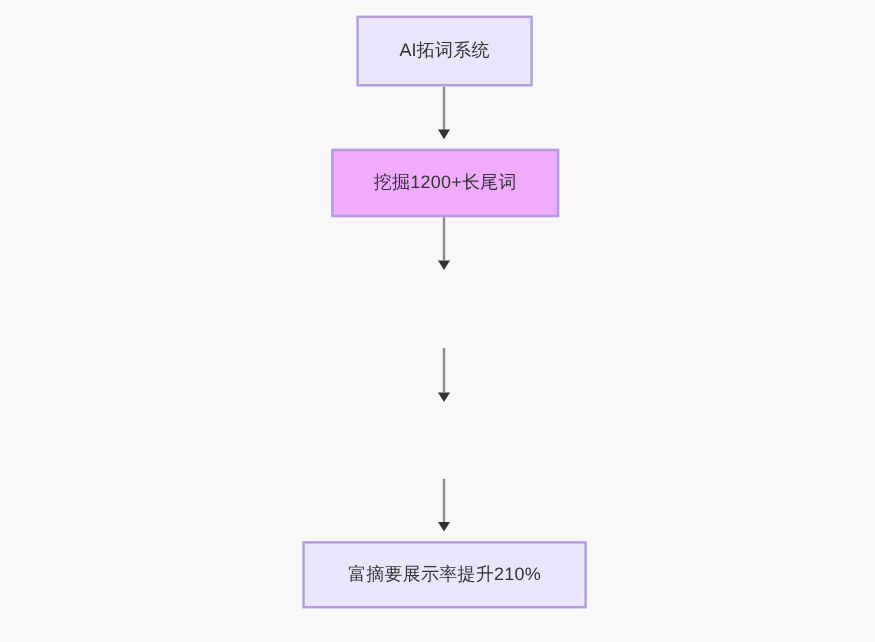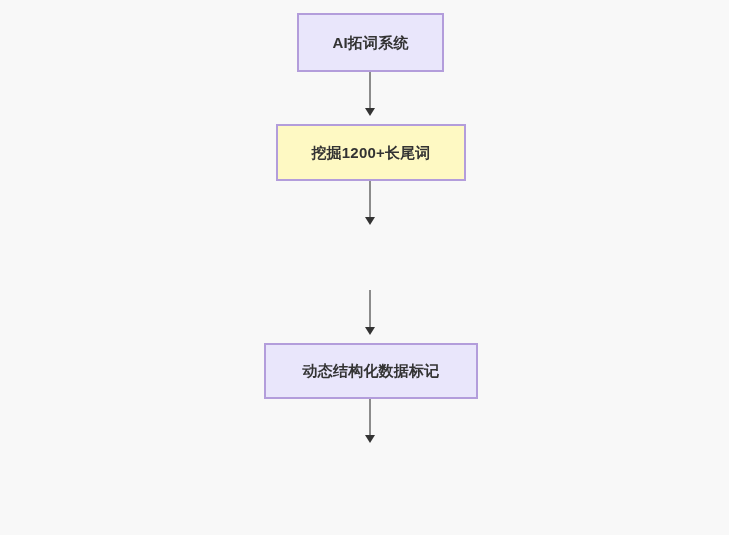--- a/index.html
+++ b/index.html
@@ -11,21 +11,20 @@
     width: 729px;
     height: 535px;
     background: #f8f8f8;
     font-family: "Liberation Sans", "DejaVu Sans", sans-serif;
     overflow: hidden;
   }
   #flowchart-canvas {
     position: relative;
     width: 729px;
     height: 387px;
-    font-weight: bold;
   }
   .flow-node {
     position: absolute;
     box-sizing: border-box;
     background: #e9e6fb;
     border: 2px solid #b39ddb;
     color: #333333;
     font-size: 15px;
     line-height: 1.2;
     letter-spacing: 0.2px;
@@ -62,19 +61,19 @@
   <div class="flow-arrowhead" style="left: 365px; top: 217px; border-top-color: rgb(51, 51, 51);"></div>
 
   <div class="flow-connector" style="left: 369px; top: 290px; height: 37px; background: rgb(140, 140, 140);"></div>
   <div class="flow-arrowhead" style="left: 365px; top: 327px; border-top-color: rgb(51, 51, 51);"></div>
 
   <div class="flow-connector" style="left: 369px; top: 399px; height: 36px; background: rgb(140, 140, 140);"></div>
   <div class="flow-arrowhead" style="left: 365px; top: 435px; border-top-color: rgb(51, 51, 51);"></div>
 
   <div class="flow-node" style="left: 297px; top: 13px; width: 147px; height: 59px; background: rgb(233, 230, 251); border-color: rgb(179, 157, 219); color: rgb(51, 51, 51);">AI拓词系统</div>
 
-  <div class="flow-node" style="left: 276px; top: 124px; width: 190px; height: 57px; background: #fef9c3; border-color: rgb(179, 157, 219); color: rgb(51, 51, 51);">挖掘1200+长尾词</div>
+  <div class="flow-node" style="left: 276px; top: 124px; width: 190px; height: 57px; background: #f0abfc; border-color: rgb(179, 157, 219); color: rgb(51, 51, 51);">挖掘1200+长尾词</div>
 
 
-  <div class="flow-node" style="left: 264px; top: 343px; width: 214px; height: 56px; background: rgb(233, 230, 251); border-color: rgb(179, 157, 219); color: rgb(51, 51, 51);">动态结构化数据标记</div>
 
+  <div class="flow-node" style="left: 252px; top: 451px; width: 237px; height: 56px; background: rgb(233, 230, 251); border-color: rgb(179, 157, 219); color: rgb(51, 51, 51);">富摘要展示率提升210%</div>
 
 </div>
 
 </body></html>

